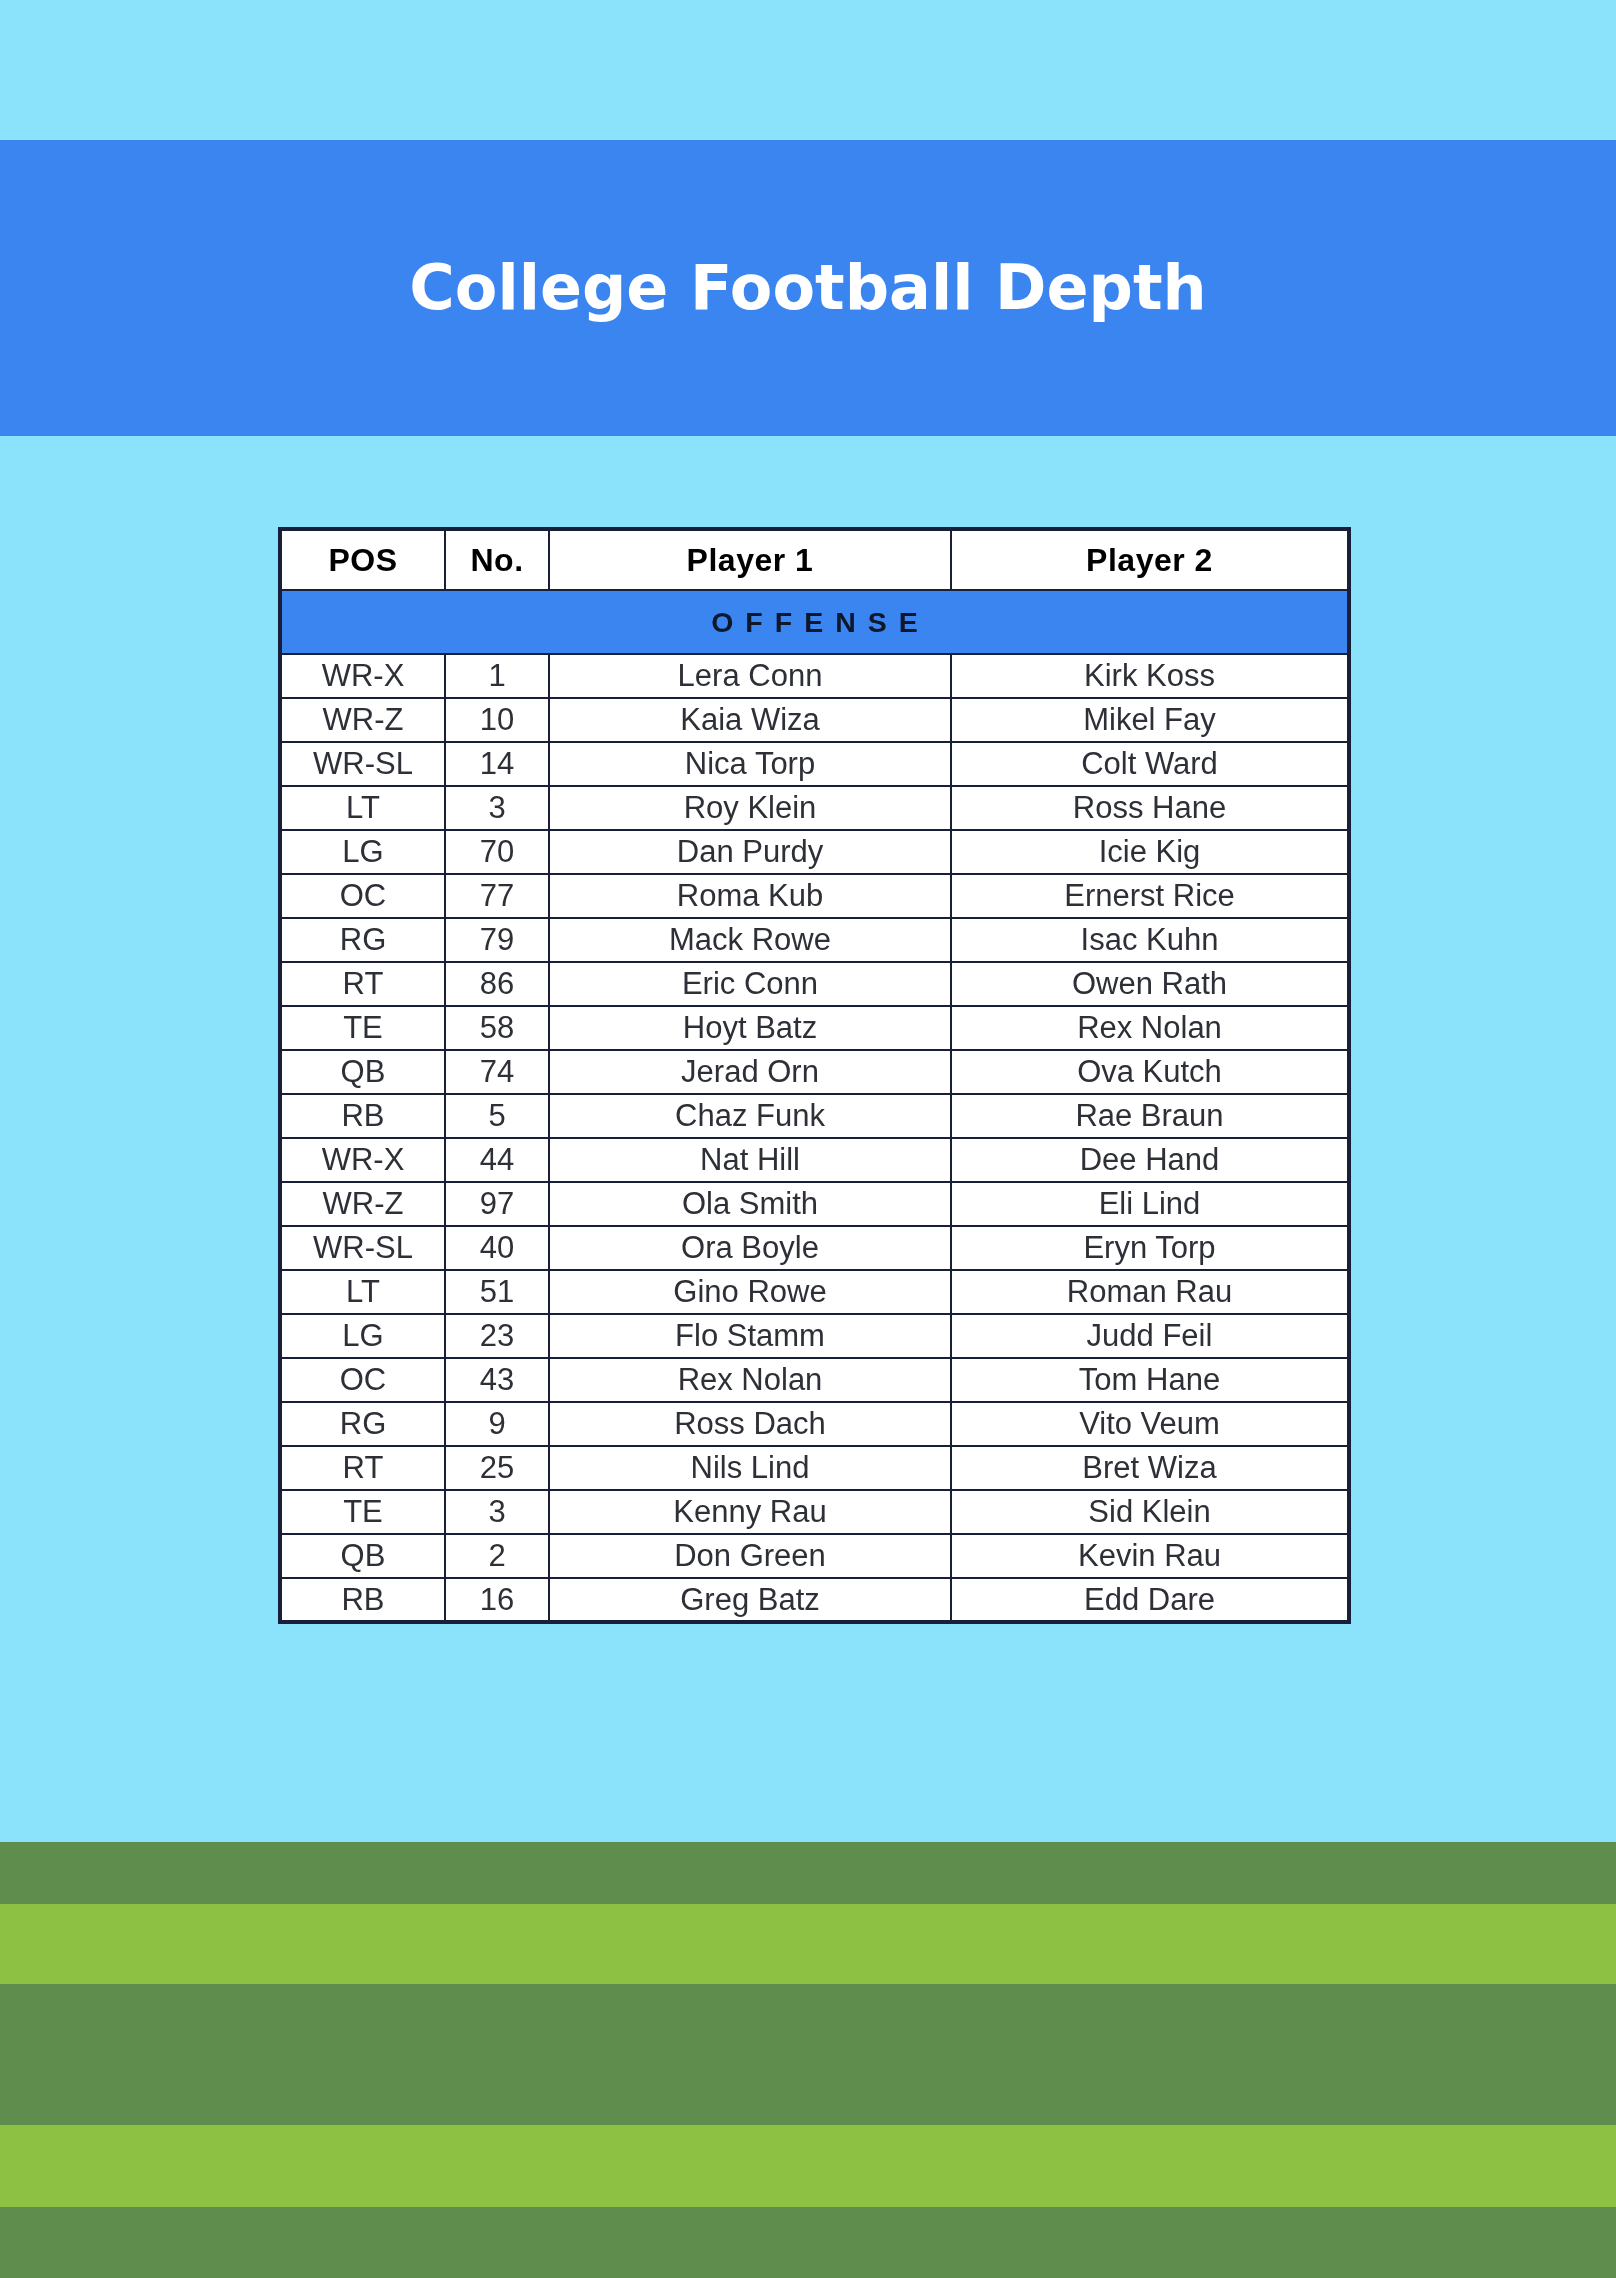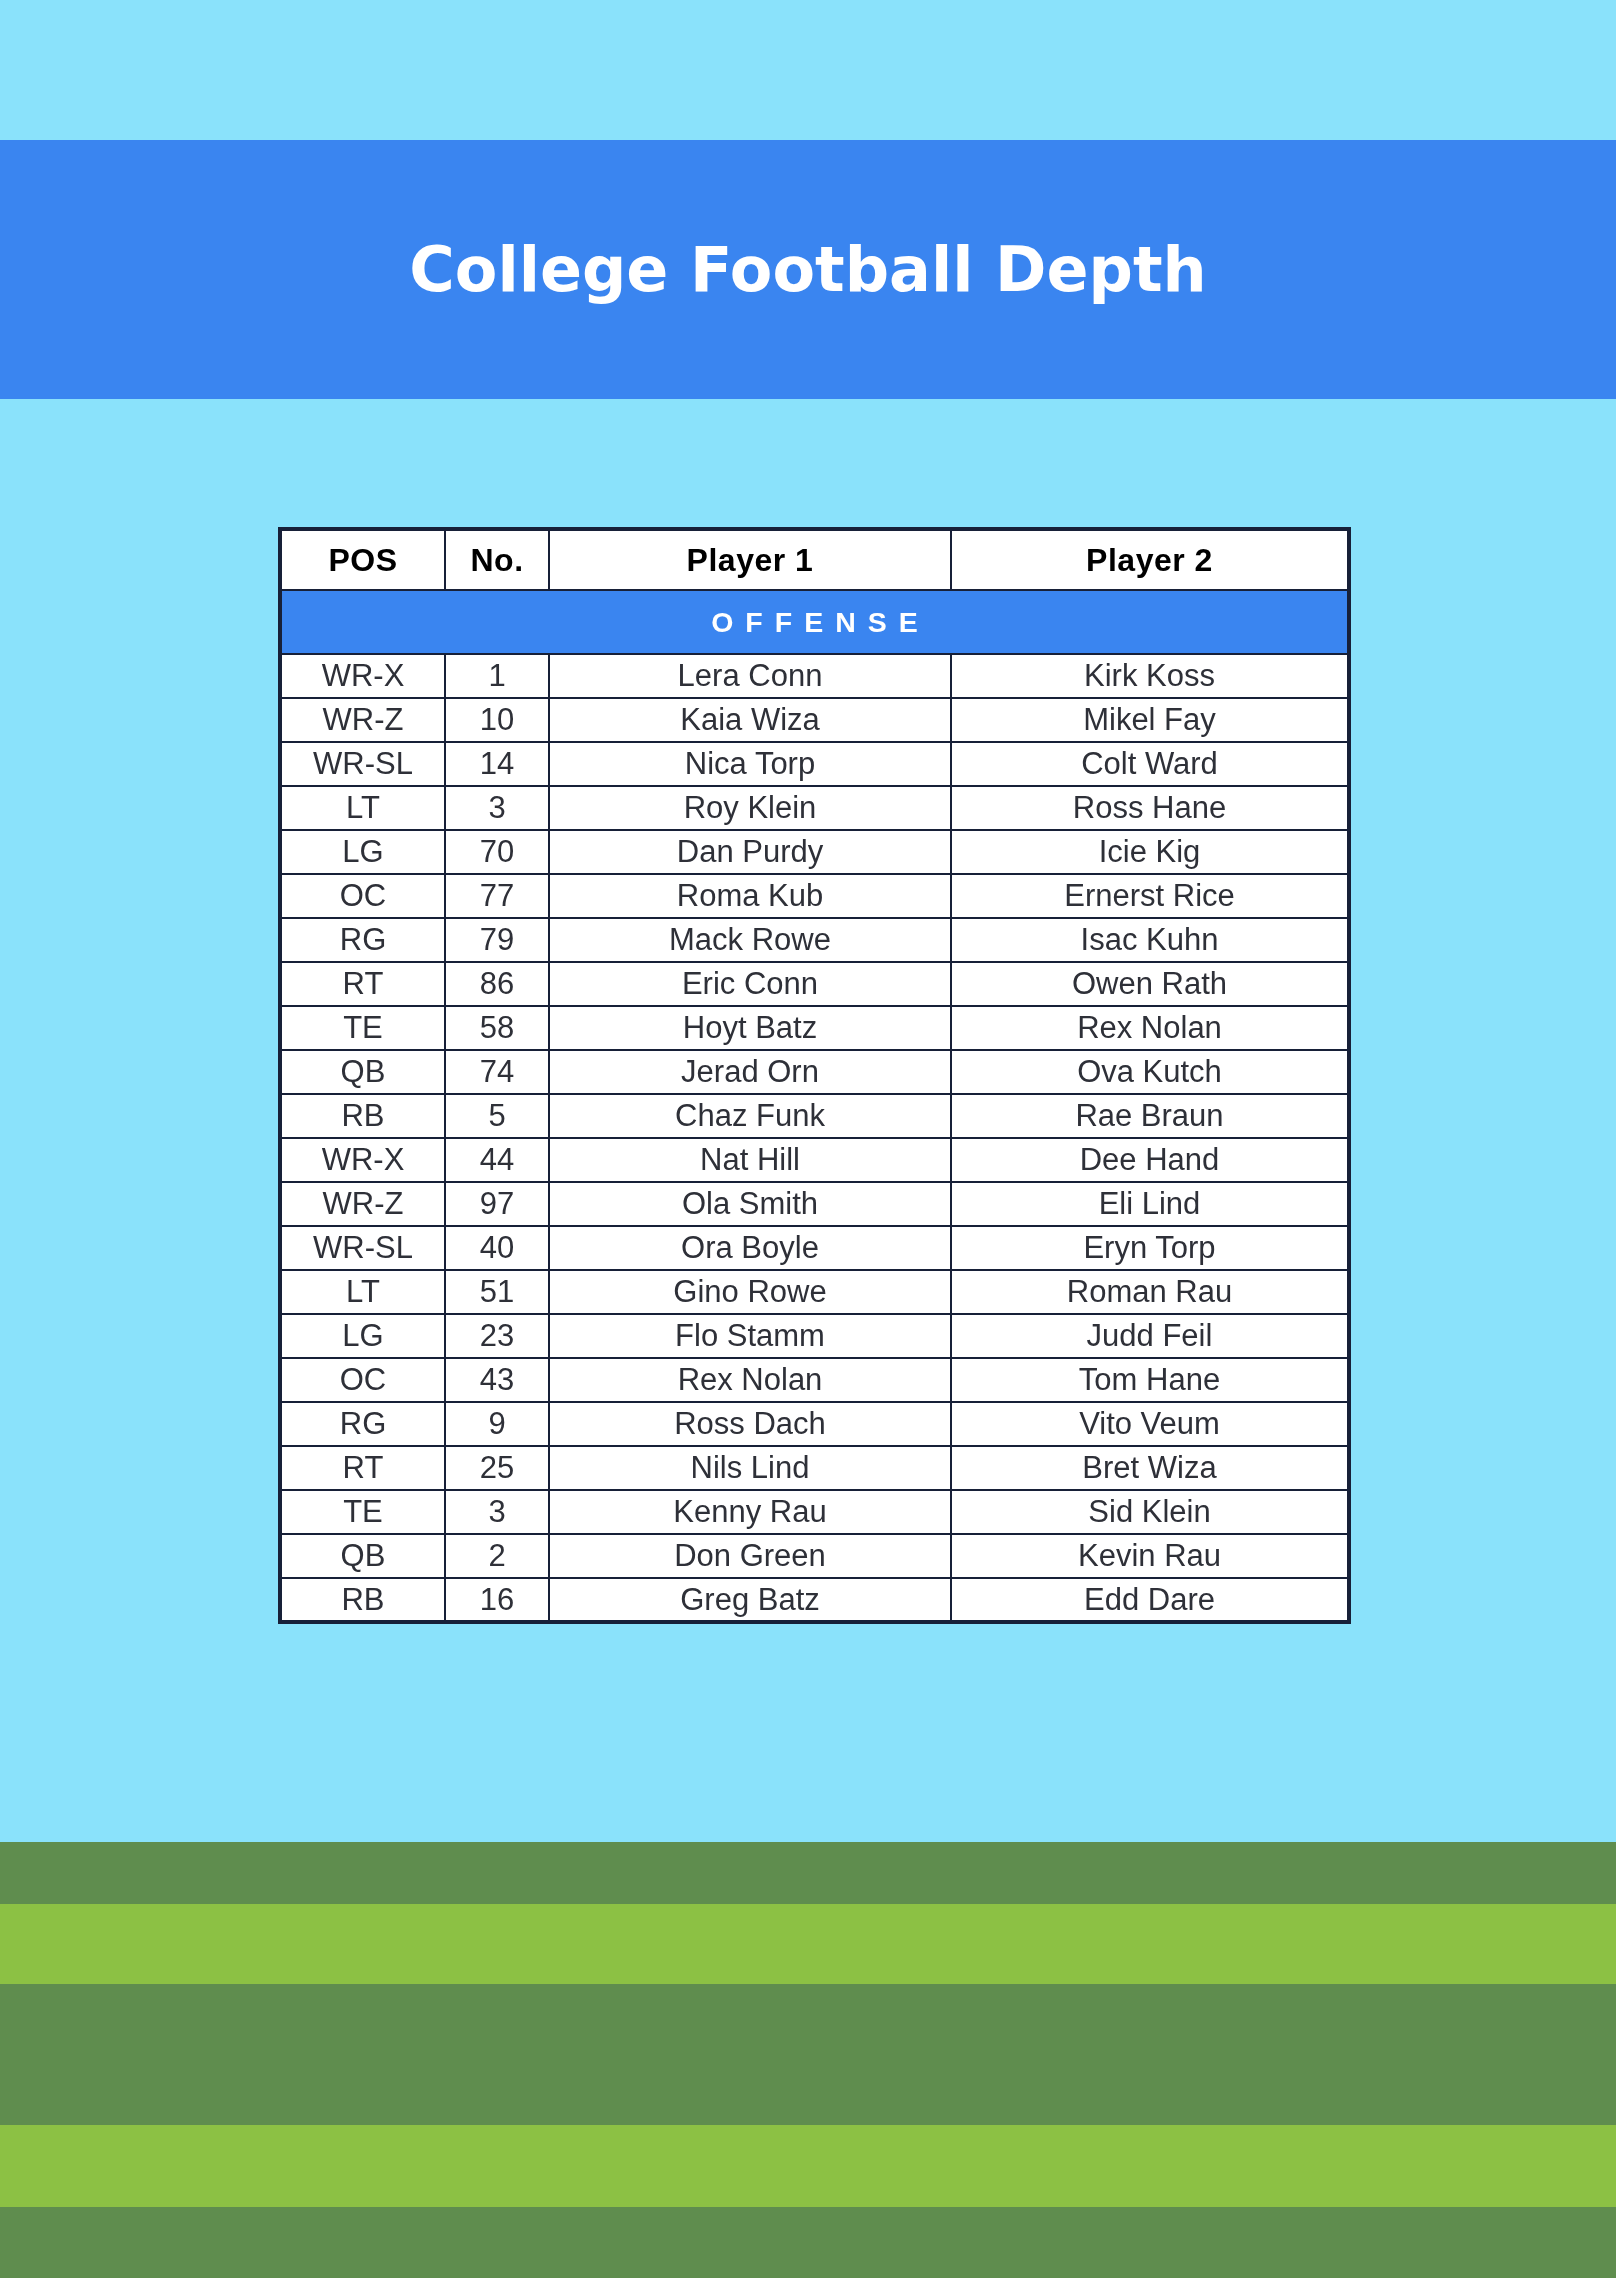--- a/index.html
+++ b/index.html
@@ -9,21 +9,21 @@
     height: 2278px;
     background: #8AE2FB;
     overflow: hidden;
     font-family: "Liberation Sans", sans-serif;
   }
 
   
   .title-banner {
     position: absolute;
     top: 140px; left: 0;
-    width: 100%; height: 259px;
+    width: 100%; height: 296px;
     background: #3A85F0;
     display: flex;
     flex-direction: column;
     align-items: center;
     justify-content: center;
     z-index: 1;
   }
   .title-line {
     color: #FFFFFF;
     font-family: "DejaVu Sans", sans-serif;
@@ -63,21 +63,21 @@
   .depth-table tr.head { height: 61px; }
   .depth-table tr.head th {
     font-size: 32px;
     font-weight: 700;
     color: #000000;
     letter-spacing: 0.5px;
   }
   .depth-table tr.section-row { height: 64px; }
   .depth-table tr.section-row td {
     background: #3A85F0;
-    color: #ffffff;
+    color: #0f172a;
     font-size: 28.5px;
     font-weight: 700;
     letter-spacing: 12px;
     padding-left: 12px;
   }
   .depth-table tr.data { height: 44px; }
   .depth-table tr.data td {
     font-size: 31px;
     font-weight: 400;
     color: #2E3038;

